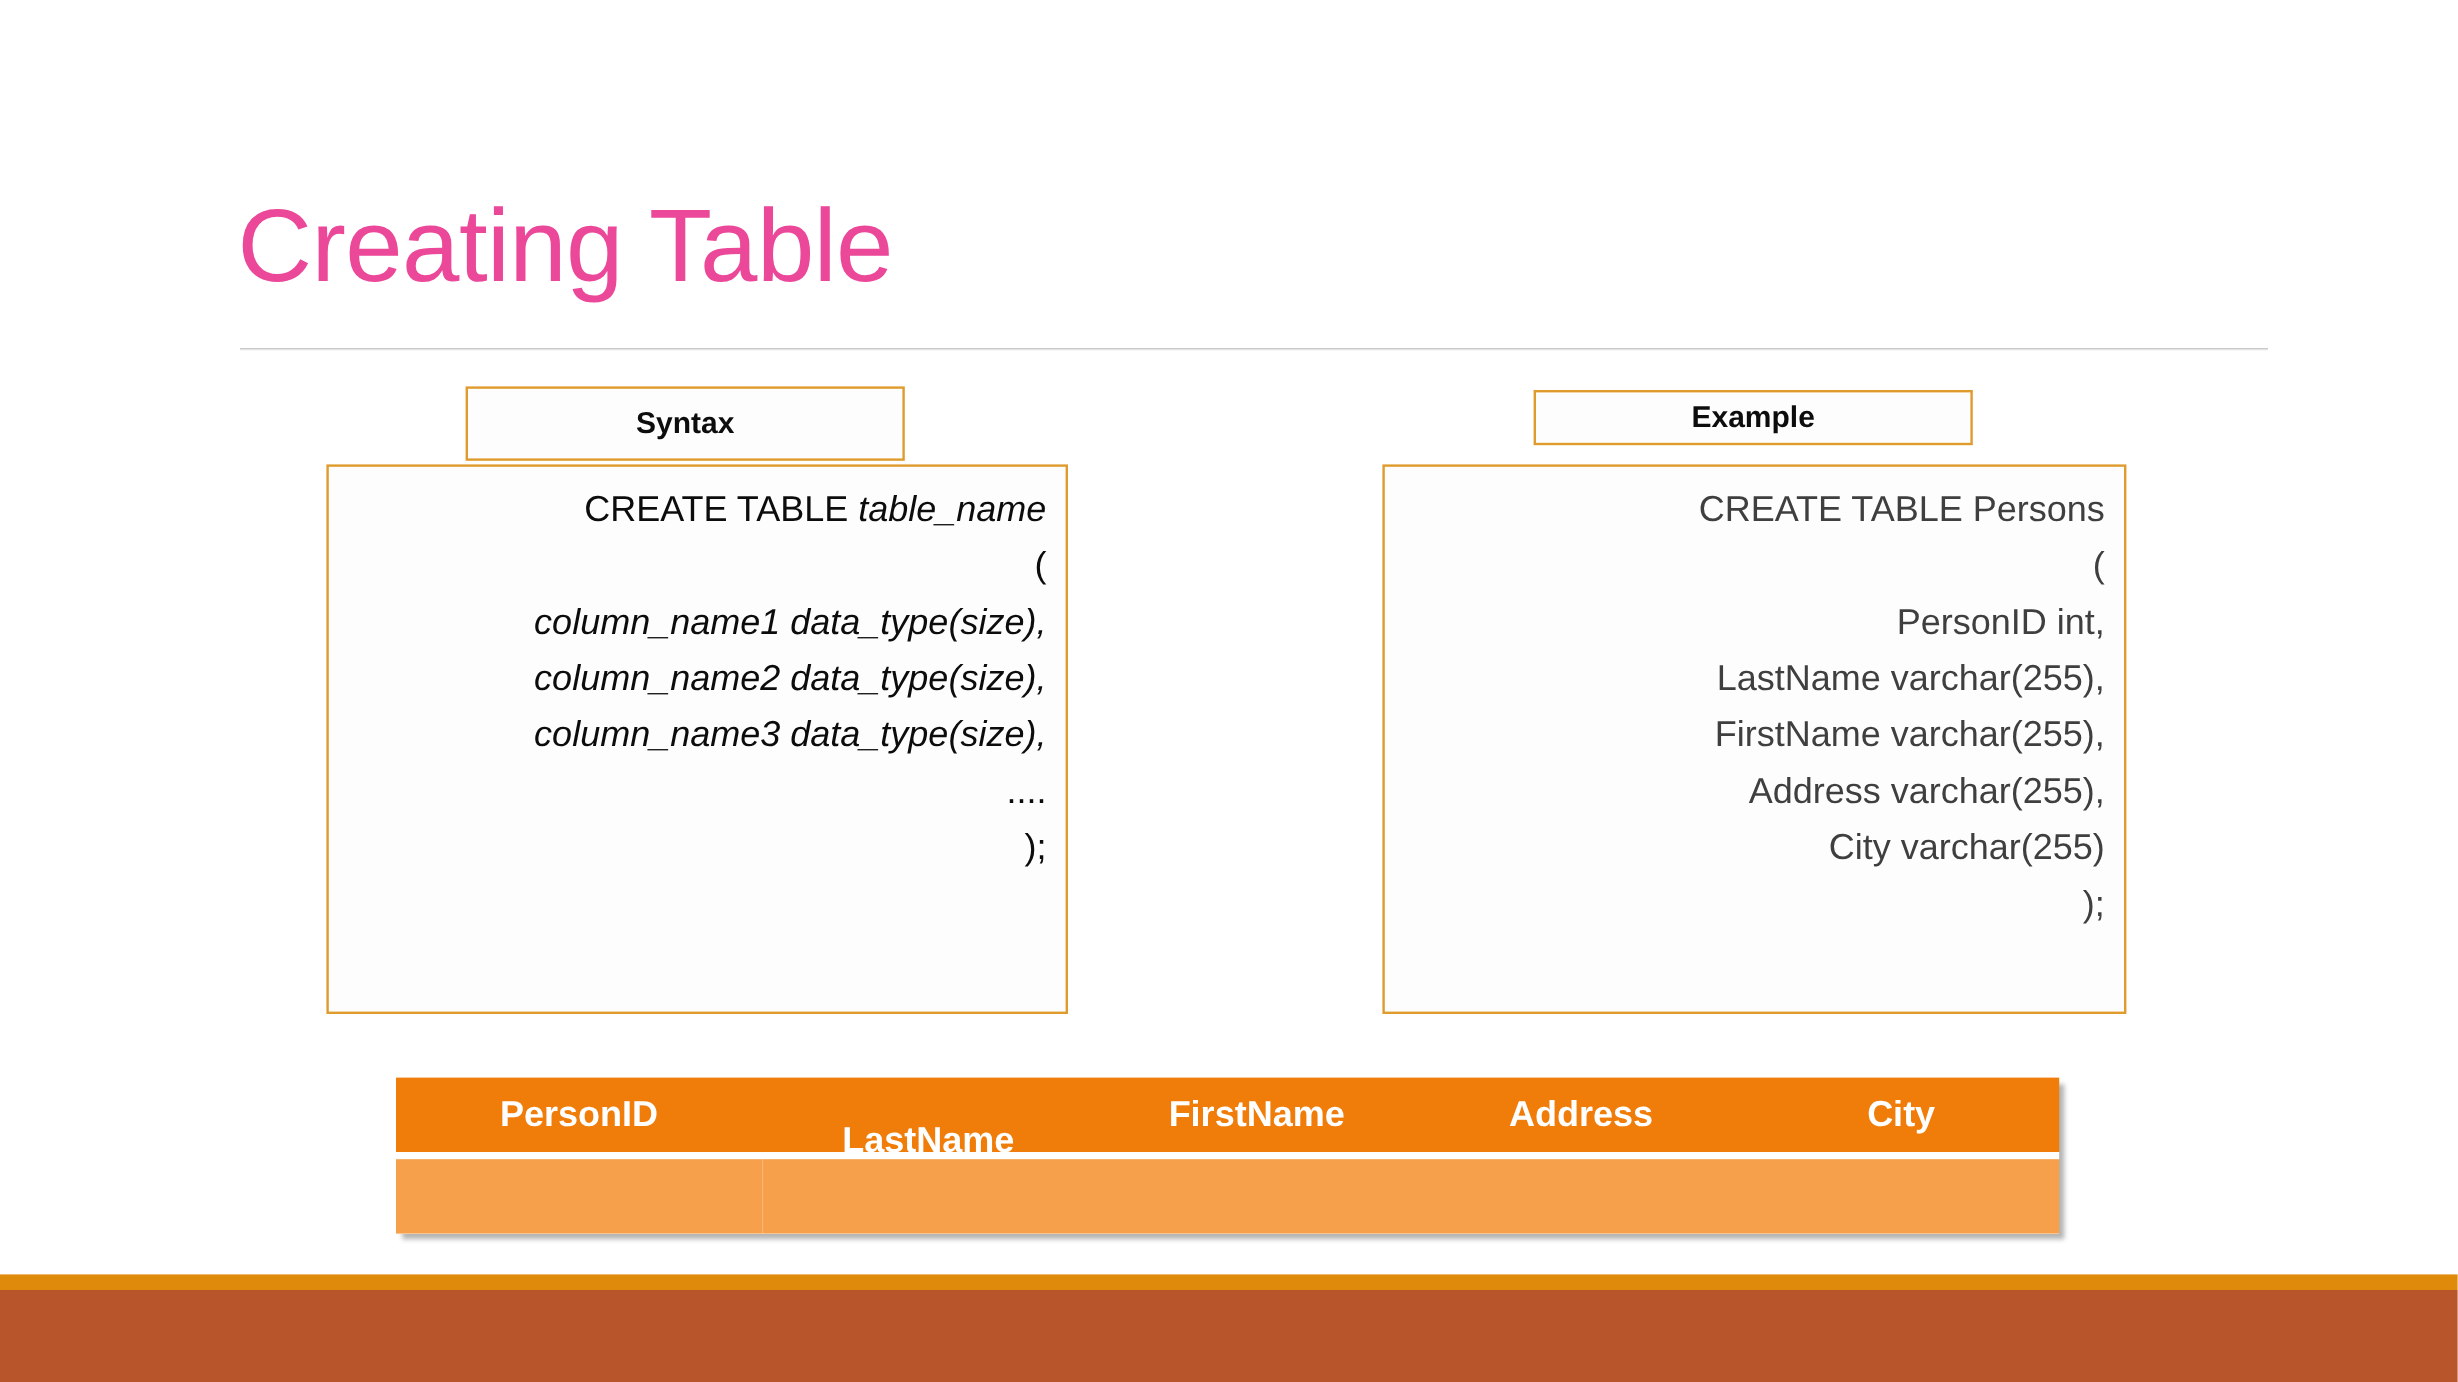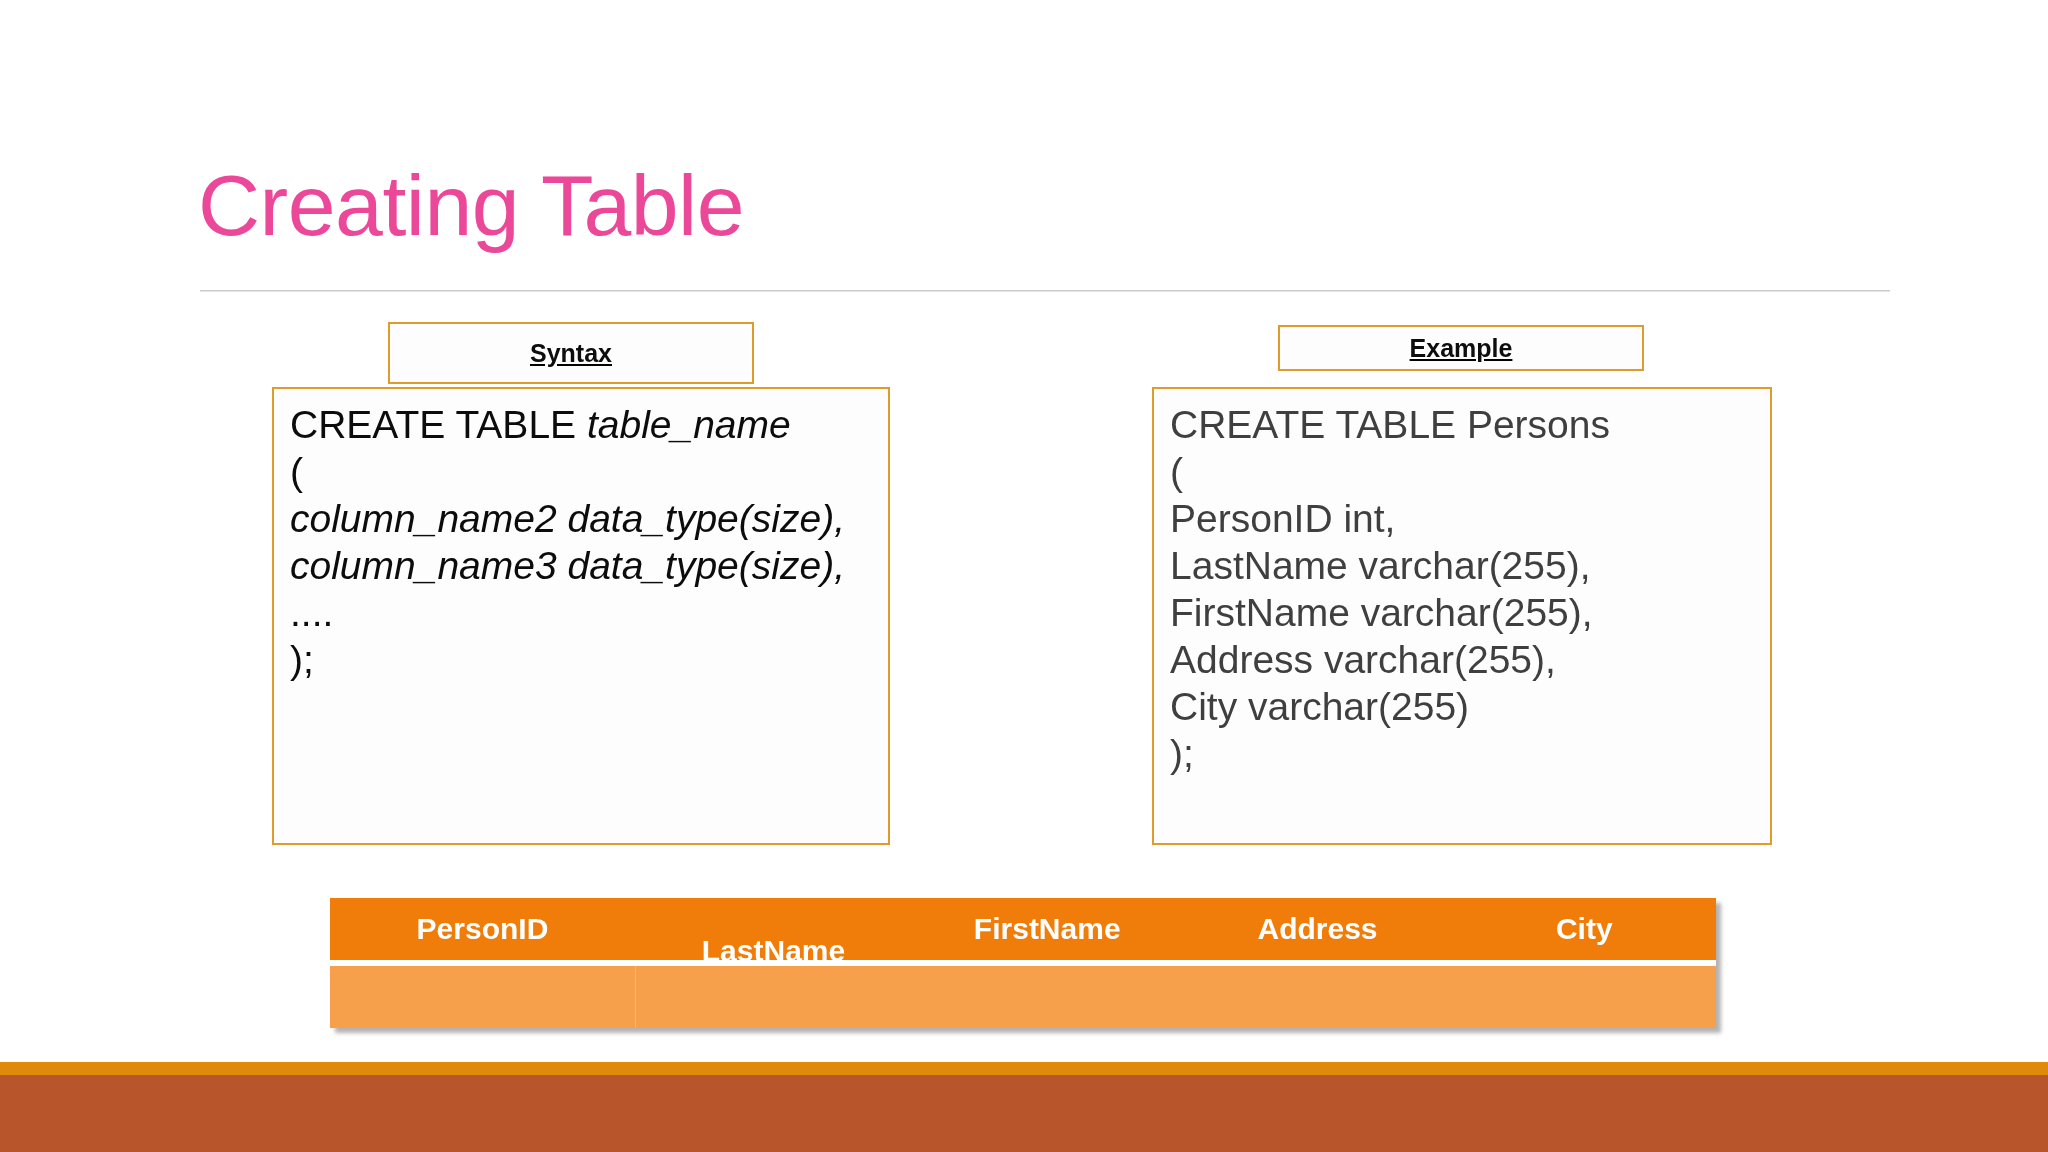--- a/index.html
+++ b/index.html
@@ -39,21 +39,20 @@
 
   
   .caption-box {
     position: absolute;
     border: 2px solid #E09B2D;
     background: #fdfdfd;
     display: flex;
     align-items: center;
     justify-content: center;
     box-sizing: border-box;
-    text-decoration: underline;
   }
   .caption-box .caption-text {
     font-size: 25px;
     font-weight: bold;
     color: #0d0d0d;
   }
   #syntax-caption { left: 388px; top: 322px; width: 366px; height: 62px; }
   #example-caption { left: 1278px; top: 325px; width: 366px; height: 46px; }
 
   
@@ -61,23 +60,24 @@
     position: absolute;
     border: 2px solid #E09B2D;
     background: #fdfdfd;
     box-sizing: border-box;
     padding: 12px 16px 10px 16px;
   }
   #syntax-box { left: 272px; top: 387px; width: 618px; height: 458px; }
   #example-box { left: 1152px; top: 387px; width: 620px; height: 458px; }
 
   .code-line {
-    font-size: 39px;
+    font-size: 30px;
     line-height: 47px;
     white-space: pre;
+    text-align: right;
   }
   #syntax-box .code-line { color: #0c0c0c; }
   #example-box .code-line { color: #3f3f3f; }
   .code-line .kw { font-style: normal; }
   .code-line .it { font-style: italic; }
 
   
   .data-table {
     position: absolute;
     left: 330px;
@@ -144,20 +144,21 @@
 <div class="slide-title">Creating Table</div>
 <div class="title-rule"></div>
 
 <div class="caption-box" id="syntax-caption">
   <span class="caption-text">Syntax</span>
 </div>
 
 <div class="code-box" id="syntax-box">
     <div class="code-line"><span class="kw">CREATE TABLE </span><span class="it">table_name</span></div>
     <div class="code-line"><span class="kw">(</span></div>
+    <div class="code-line"><span class="it">column_name1 data_type(size),</span></div>
     <div class="code-line"><span class="it">column_name2 data_type(size),</span></div>
     <div class="code-line"><span class="it">column_name3 data_type(size),</span></div>
     <div class="code-line"><span class="kw">....</span></div>
     <div class="code-line"><span class="kw">);</span></div>
   </div>
 
 <div class="caption-box" id="example-caption">
   <span class="caption-text">Example</span>
 </div>
 

